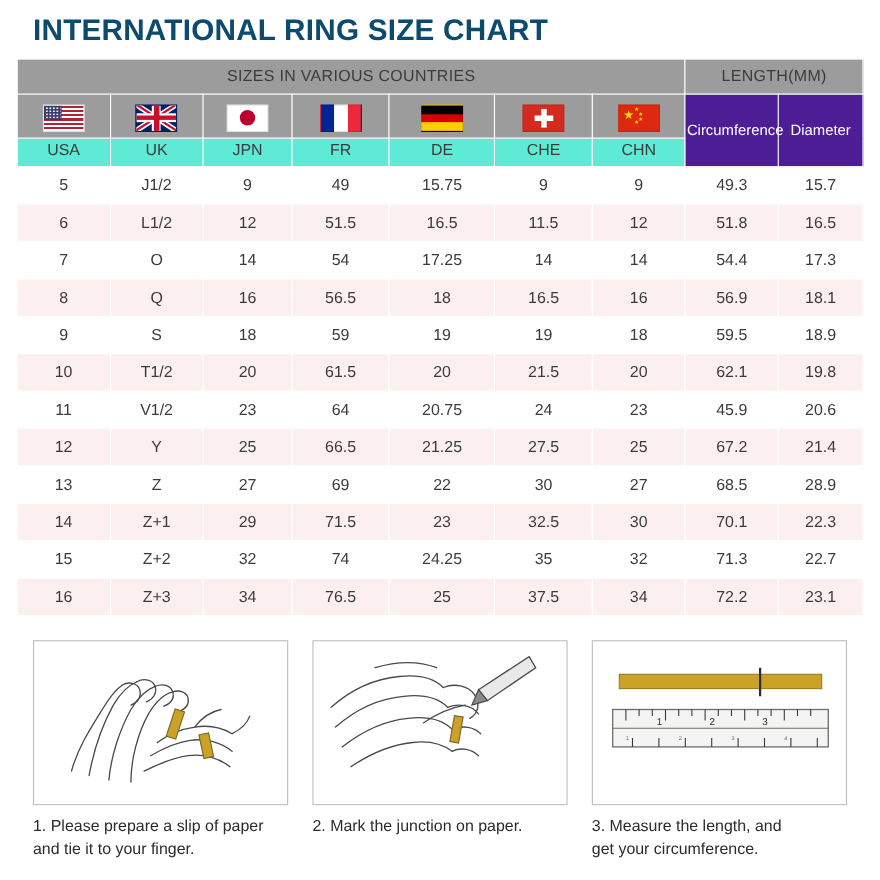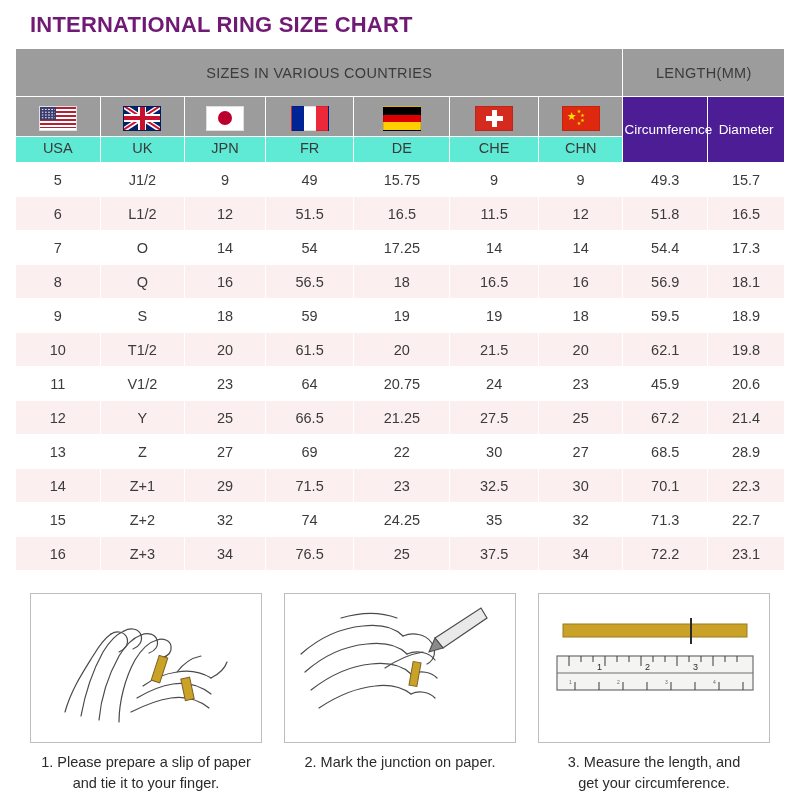--- a/index.html
+++ b/index.html
@@ -10,23 +10,23 @@
     font-family: "Liberation Sans", sans-serif;
   }
   #page {
     width: 800px; height: 800px;
     position: relative;
     overflow: hidden;
     background: #ffffff;
   }
   
   .title {
-    font-size: 22px;
+    font-size: 27px;
     font-weight: bold;
-    color: #701a75;
+    color: #0c4a6e;
     letter-spacing: 0.2px;
     padding: 12px 0 10px 30px;
     font-family: "Liberation Sans", sans-serif;
   }
   
   table.size-table {
     border-collapse: collapse;
     width: 770px;
     margin: 0 auto;
     table-layout: fixed;
@@ -36,21 +36,21 @@
     text-align: center;
     vertical-align: middle;
     font-size: 14.5px;
     color: #3b3b3b;
     font-weight: normal;
   }
   .hdr-group {
     background: #9c9c9c;
     color: #ffffff;
     font-size: 14.5px;
-    height: 48px;
+    height: 32px;
     letter-spacing: .3px;
   }
   .hdr-flag {
     background: #9c9c9c;
     height: 40px;
     padding-top: 4px;
   }
   .hdr-label {
     background: #5eead4;
     color: #ffffff;
@@ -179,21 +179,21 @@
     width: 232px; height: 150px;
     border: 1px solid #bdbdbd;
     background: #ffffff;
     position: relative;
     overflow: hidden;
   }
   .step-caption {
     margin-top: 9px;
     font-size: 14.5px;
     color: #2b2b2b;
-    text-align: center;
+    text-align: left;
     line-height: 1.45;
   }
 </style>
 </head>
 <body>
 
 <div id="page">
 
   <div class="title">INTERNATIONAL RING SIZE CHART</div>
 

